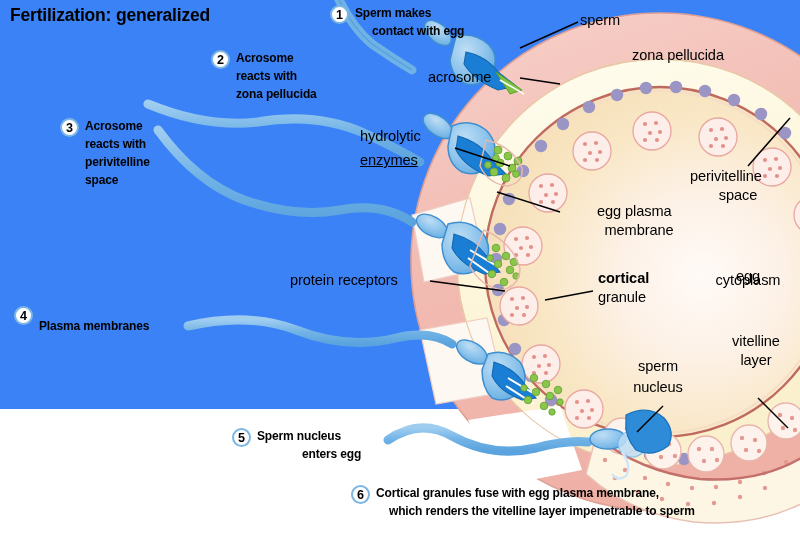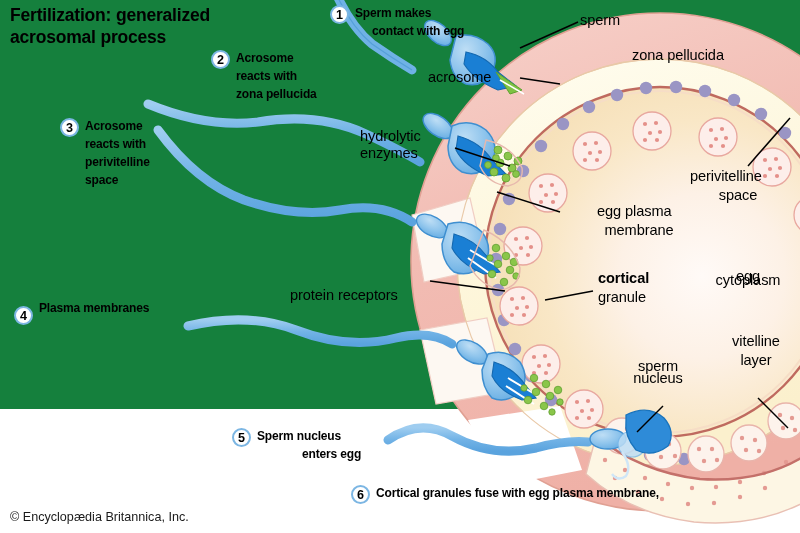--- a/index.html
+++ b/index.html
@@ -1,20 +1,20 @@
 <!DOCTYPE html>
 <html><head>
 <meta charset="utf-8">
 <title>Fertilization: generalized acrosomal process</title>
 <style>
   html,body{margin:0;padding:0;background:#ffffff;}
   body{width:800px;height:533px;overflow:hidden;
        font-family:"Liberation Sans","DejaVu Sans",sans-serif;
        -webkit-font-smoothing:antialiased;}
-  #stage{position:relative;width:800px;height:409px;background:#15803d;}
+  #stage{position:relative;width:800px;height:409px;background:#3b82f6;}
   #art{position:absolute;left:0;top:0;width:800px;height:533px;}
 
   .txt{position:absolute;color:#000;white-space:pre;line-height:1.18;}
 
   .title{font-weight:bold;font-size:17.5px;letter-spacing:-0.2px;}
   .step{font-weight:bold;font-size:12px;letter-spacing:-0.15px;}
   .anat{font-weight:normal;font-size:14.6px;letter-spacing:-0.1px;}
   .credit{font-size:12.6px;color:#1a1a1a;}
 
   .stepnum{position:absolute;width:19px;height:19px;border-radius:50%;
@@ -355,71 +355,70 @@
       <line x1="430" y1="281" x2="505" y2="291"></line>
       <line x1="748" y1="166" x2="790" y2="118"></line>
       <line x1="560" y1="212" x2="497" y2="192"></line>
       <line x1="593" y1="291" x2="545" y2="300"></line>
       <line x1="758" y1="398" x2="788" y2="428"></line>
       <line x1="663" y1="406" x2="637" y2="432"></line>
     </g>
   </svg>
 
   <div class="txt title" style="left:10px; top:5px;">Fertilization: generalized</div>
-  <div class="txt title" style="left:10px; top:27px;">acrosomal process</div>
 
   <div class="stepnum" style="left:330px; top:5px;">1</div>
   <div class="txt step" style="left:355px; top:6px;">Sperm makes</div>
   <div class="txt step" style="left:372px; top:24px;">contact with egg</div>
 
   <div class="stepnum" style="left:211px; top:50px;">2</div>
   <div class="txt step" style="left:236px; top:51px;">Acrosome</div>
   <div class="txt step" style="left:236px; top:69px;">reacts with</div>
   <div class="txt step" style="left:236px; top:87px;">zona pellucida</div>
 
   <div class="stepnum" style="left:60px; top:118px;">3</div>
   <div class="txt step" style="left:85px; top:119px;">Acrosome</div>
   <div class="txt step" style="left:85px; top:137px;">reacts with</div>
   <div class="txt step" style="left:85px; top:155px;">perivitelline</div>
   <div class="txt step" style="left:85px; top:173px;">space</div>
 
   <div class="stepnum" style="left:14px; top:306px;">4</div>
-  <div class="txt step" style="left:39px; top:301px;">Plasma membranes</div>
+  <div class="txt step" style="left:39px; top:319px;">Plasma membranes</div>
 
   <div class="stepnum" style="left:232px; top:428px;">5</div>
   <div class="txt step" style="left:257px; top:429px;">Sperm nucleus</div>
   <div class="txt step" style="left:257px; top:447px;margin-left:45px;">enters egg</div>
 
   <div class="stepnum" style="left:351px; top:485px;">6</div>
   <div class="txt step" style="left:376px; top:486px;">Cortical granules fuse with egg plasma membrane,</div>
+  <div class="txt step" style="left:389px; top:504px;">which renders the vitelline layer impenetrable to sperm</div>
 
   <div class="txt anat" style="left:580px; top:12px;">sperm</div>
 
   <div class="txt anat" style="left:428px; top:69px;">acrosome</div>
 
   <div class="txt anat" style="left:360px; top:128px;">hydrolytic</div>
-  <div class="txt anat" style="left:360px; top:145px;">enzymes</div>
-
-  <div class="txt anat" style="left:290px; top:272px;margin-top:15px;">protein receptors</div>
+  <div class="txt anat" style="left:360px; top:152px;text-decoration:underline;">enzymes</div>
+
+  <div class="txt anat" style="left:290px; top:272px;">protein receptors</div>
 
   <div class="txt anat" style="left:632px; top:47px;">zona pellucida</div>
 
   <div class="txt anat" style="left:690px; top:168px;">perivitelline</div>
   <div class="txt anat ctr" style="left:690px; top:187px; width:96px;">space</div>
 
   <div class="txt anat" style="left:597px; top:203px;">egg plasma</div>
   <div class="txt anat ctr" style="left:597px; top:222px; width:84px;">membrane</div>
 
   <div class="txt anat" style="left:598px; top:270px;font-weight:bold;">cortical</div>
   <div class="txt anat" style="left:598px; top:289px;">granule</div>
 
   <div class="txt anat ctr" style="left:700px; top:268px; width:96px;">egg</div>
   <div class="txt anat ctr" style="left:700px; top:272px; width:96px;">cytoplasm</div>
 
   <div class="txt anat ctr" style="left:716px; top:333px; width:80px;">vitelline</div>
   <div class="txt anat ctr" style="left:716px; top:352px; width:80px;">layer</div>
 
   <div class="txt anat ctr" style="left:616px; top:358px; width:84px;">sperm</div>
-  <div class="txt anat ctr" style="left:616px; top:370px; width:84px;text-align:center;">nucleus</div>
-
-  <div class="txt credit" style="left:10px; top:510px;">© Encyclopædia Britannica, Inc.</div>
+  <div class="txt anat ctr" style="left:616px; top:379px; width:84px;text-align:center;">nucleus</div>
+
 
 </div>
 
 </body></html>

